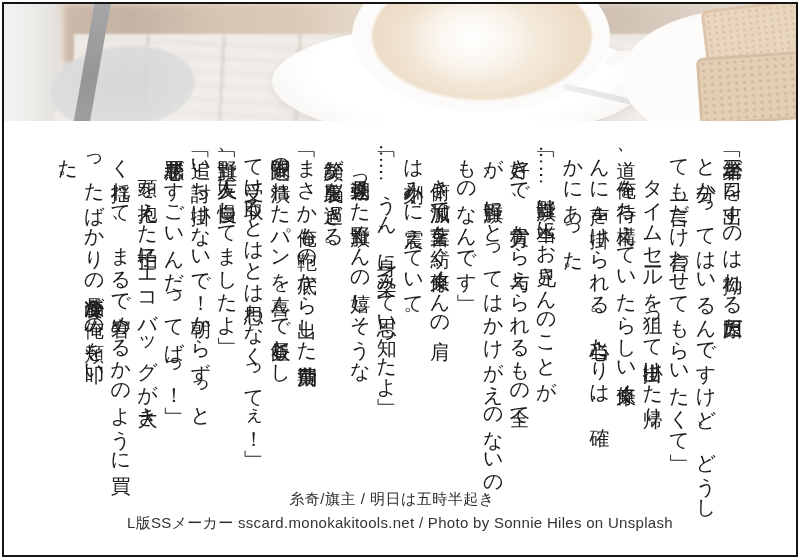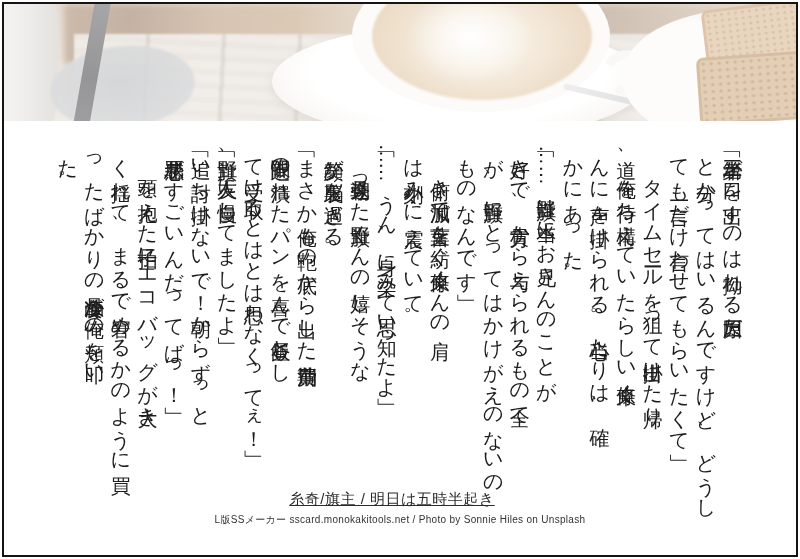--- a/index.html
+++ b/index.html
@@ -152,24 +152,23 @@
   .footer {
     position: absolute; left: 0; right: 0; top: 487px;
     text-align: center;
     color: #2b2b2b;
   }
   .footer .caption {
     font-size: 15px;
     line-height: 1;
     margin: 0 16px 9px 0;
     letter-spacing: .5px;
-    text-decoration: underline;
   }
   .footer .credit {
-    font-size: 10px;
+    font-size: 15px;
     line-height: 1;
     margin: 0;
     letter-spacing: .3px;
     color: #333333;
   }
 </style>
 </head>
 <body>
 
 <div class="card">

